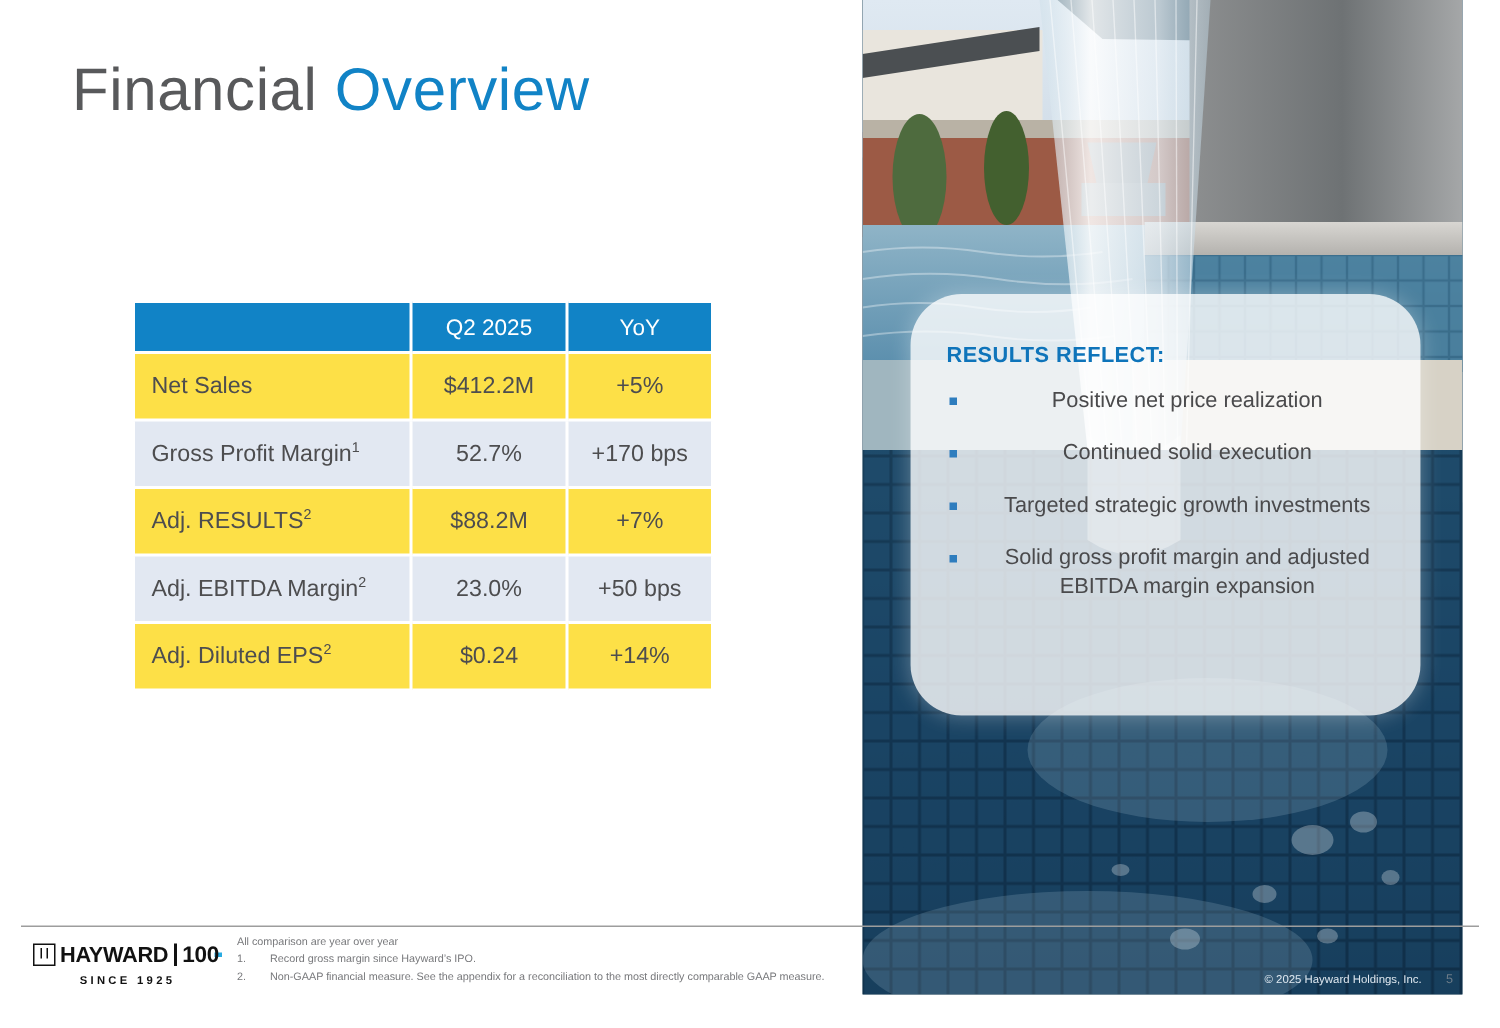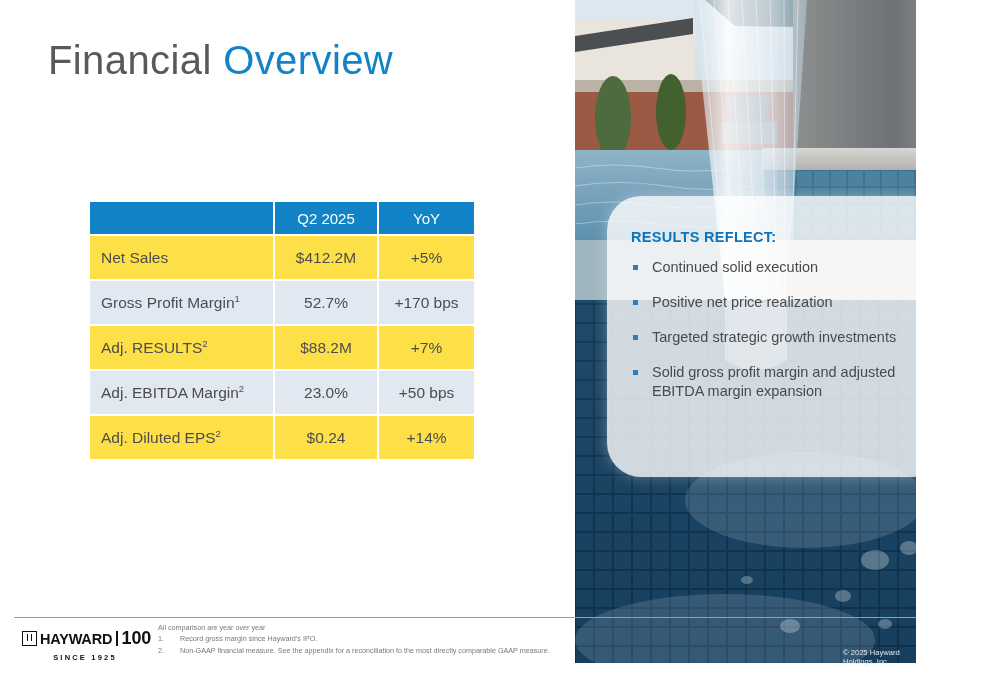--- a/index.html
+++ b/index.html
@@ -5,21 +5,21 @@
   html, body {
     margin: 0;
     padding: 0;
     background: #ffffff;
   }
   body {
     font-family: "Liberation Sans", sans-serif;
   }
   #slide {
     position: relative;
-    width: 916px;
+    width: 1000px;
     height: 685px;
     background: #ffffff;
     overflow: hidden;
   }
 
   
   #title-block {
     position: absolute;
     left: 48px;
     top: 38px;
@@ -84,20 +84,21 @@
   
   #results-callout {
     position: absolute;
     left: 607px;
     top: 196px;
     width: 340px;
     height: 281px;
     border-radius: 34px;
     background: rgba(255,255,255,0.80);
     box-shadow: 0 0 14px rgba(255,255,255,0.30);
+    text-align: center;
   }
   #results-heading {
     position: absolute;
     left: 24px;
     top: 33px;
     font-size: 14.5px;
     font-weight: bold;
     color: #0E74BA;
     letter-spacing: 0.3px;
   }
@@ -177,21 +178,21 @@
     border-right: 1.6px solid #111;
   }
   #logo-divider {
     width: 1.4px;
     height: 15px;
     background: #111111;
     margin: 0 4px;
     flex: none;
   }
   #logo-100 {
-    font-size: 18px;
+    font-size: 15px;
     font-weight: bold;
     color: #111111;
     position: relative;
   }
   #logo-100-tail {
     display: inline-block;
     width: 7px; height: 3px;
     background: #29ABE2;
     margin-left: -3px;
     vertical-align: 3px;
@@ -377,22 +378,22 @@
         <line x1="209" y1="0" x2="210" y2="300"></line>
         <line x1="223" y1="0" x2="216" y2="300"></line>
       </g>
       <path d="M150 290 q30 26 62 0 l0 70 q-32 20 -62 0 Z" fill="#ffffff" opacity="0.35"></path>
     </svg>
   </div>
 
   <div id="results-callout">
     <div id="results-heading">RESULTS REFLECT:</div>
     <ul id="results-bullets">
+      <li>Positive net price realization</li>
       <li>Continued solid execution</li>
-      <li>Positive net price realization</li>
       <li>Targeted strategic growth investments</li>
       <li>Solid gross profit margin and adjusted EBITDA margin expansion</li>
     </ul>
   </div>
 
   <div id="footer-rule"></div>
 
   <div id="footnotes">
     <div class="fn-row">
       <span>All comparison are year over year</span>

